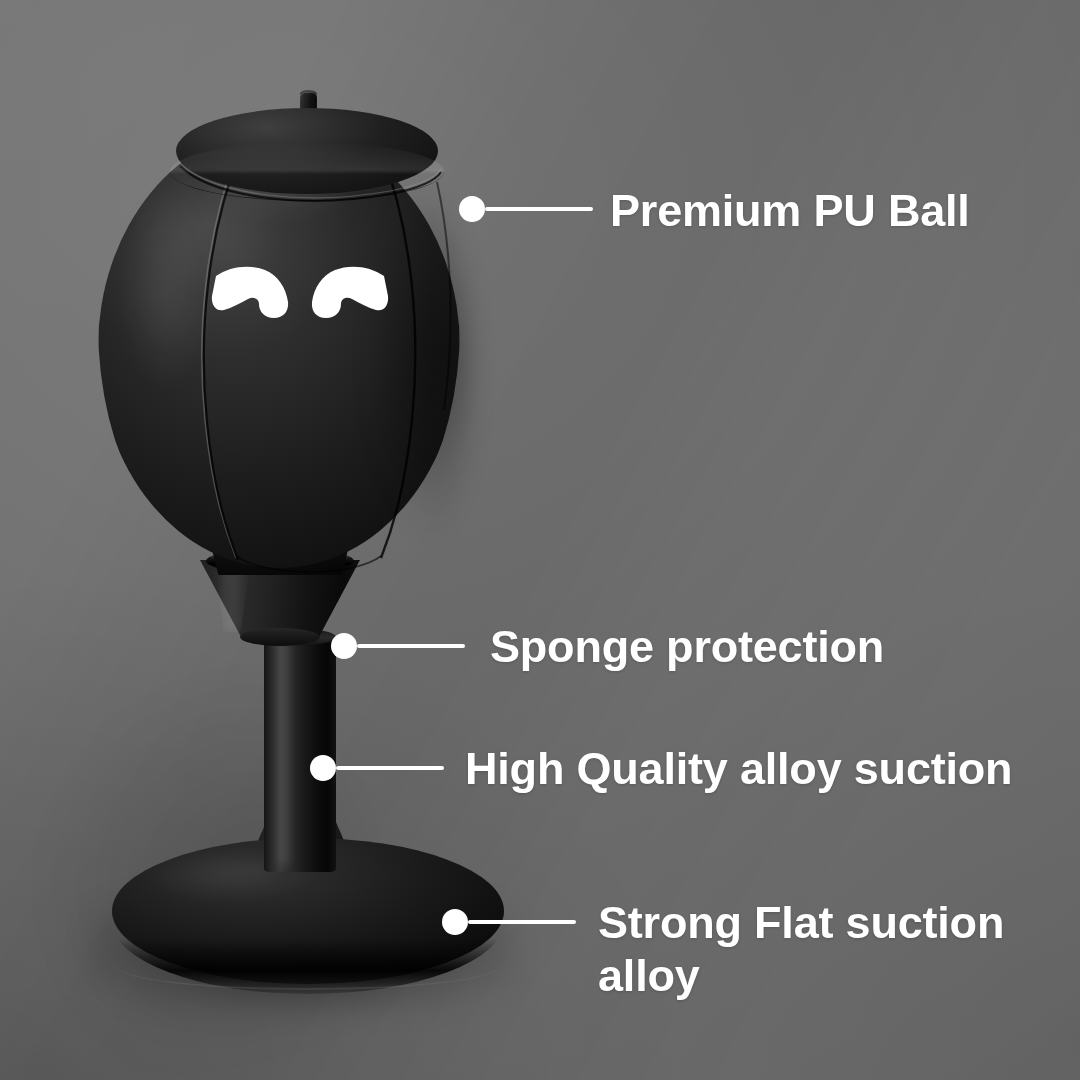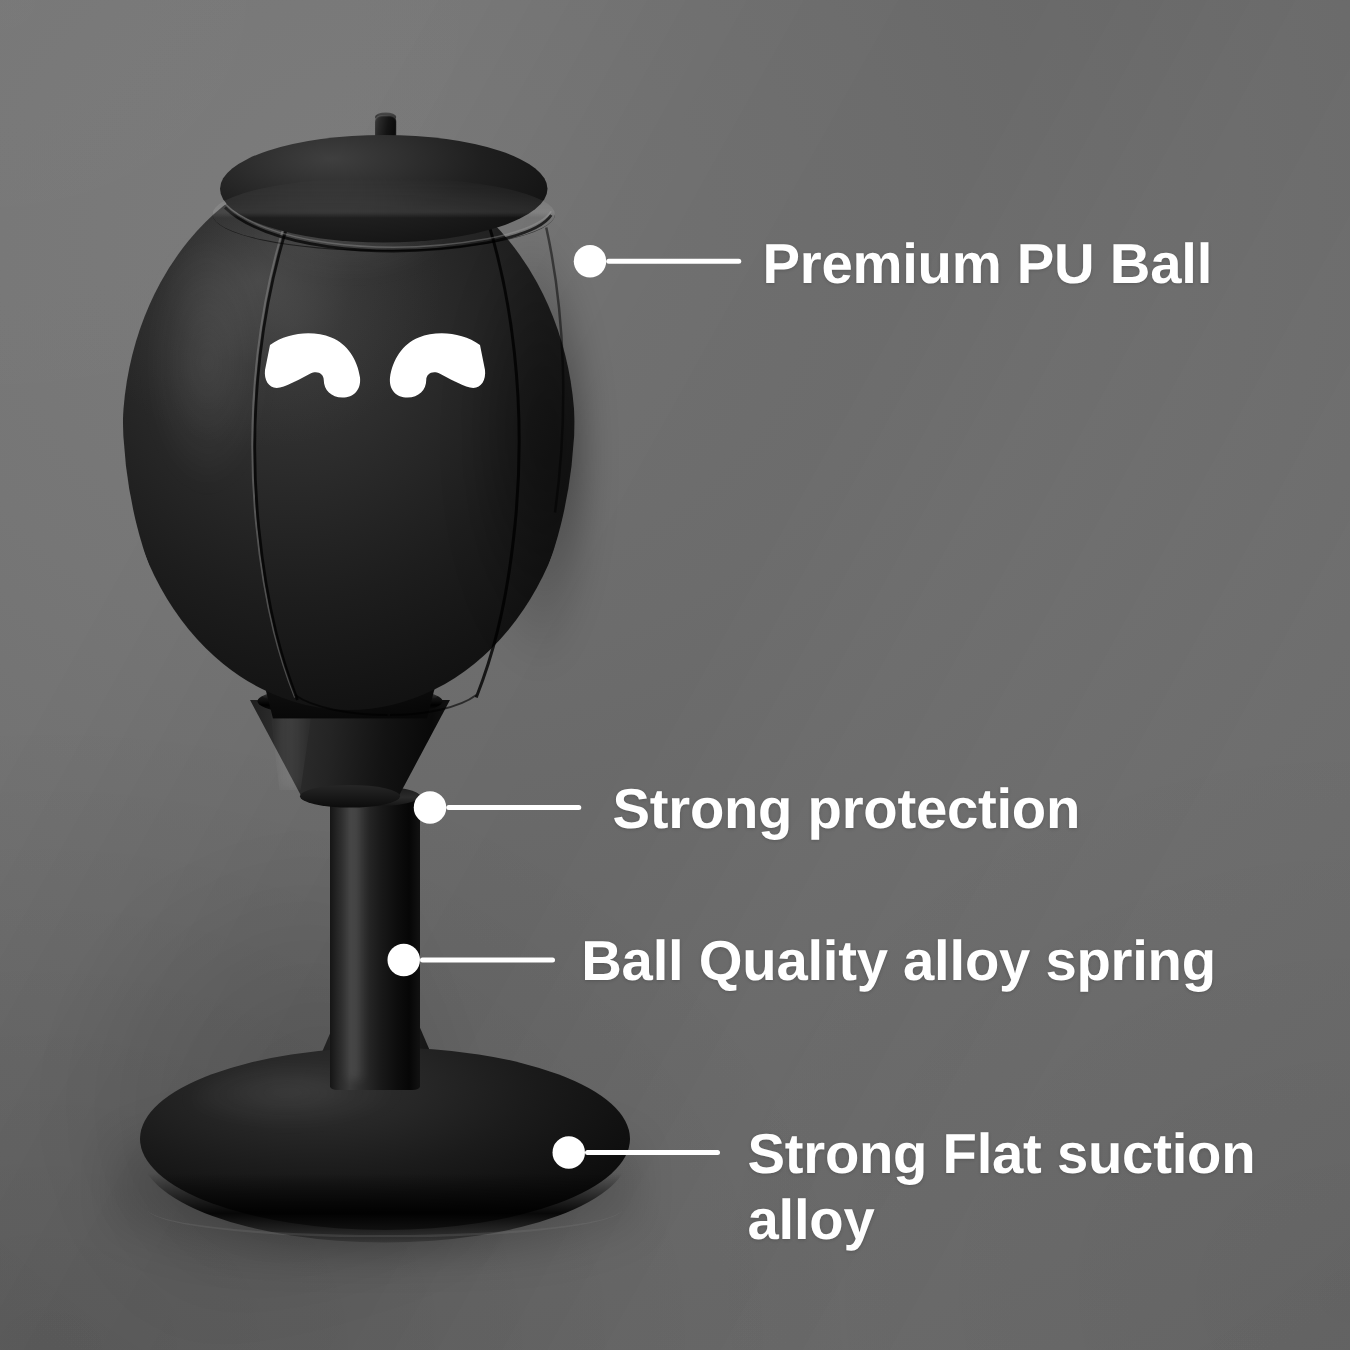--- a/index.html
+++ b/index.html
@@ -382,27 +382,27 @@
 
   <div>
     <div class="callout-dot" style="left:459px; top:196px;"></div>
     <div class="callout-line" style="left:485px; top:207px; width:108px;"></div>
     <div class="callout-label" style="left:610px; top:184px;">Premium PU Ball</div>
   </div>
 
   <div>
     <div class="callout-dot" style="left:331px; top:633px;"></div>
     <div class="callout-line" style="left:357px; top:644px; width:108px;"></div>
-    <div class="callout-label" style="left:490px; top:620px;">Strong protection</div>
+    <div class="callout-label" style="left:490px; top:620px;">Sponge protection</div>
   </div>
 
   <div>
     <div class="callout-dot" style="left:310px; top:755px;"></div>
     <div class="callout-line" style="left:336px; top:766px; width:108px;"></div>
-    <div class="callout-label" style="left:465px; top:742px;">Ball Quality alloy spring</div>
+    <div class="callout-label" style="left:465px; top:742px;">High Quality alloy suction</div>
   </div>
 
   <div>
     <div class="callout-dot" style="left:442px; top:909px;"></div>
     <div class="callout-line" style="left:468px; top:920px; width:108px;"></div>
     <div class="callout-label" style="left:598px; top:896px;">Strong Flat suction
 alloy</div>
   </div>
 
 </div>

